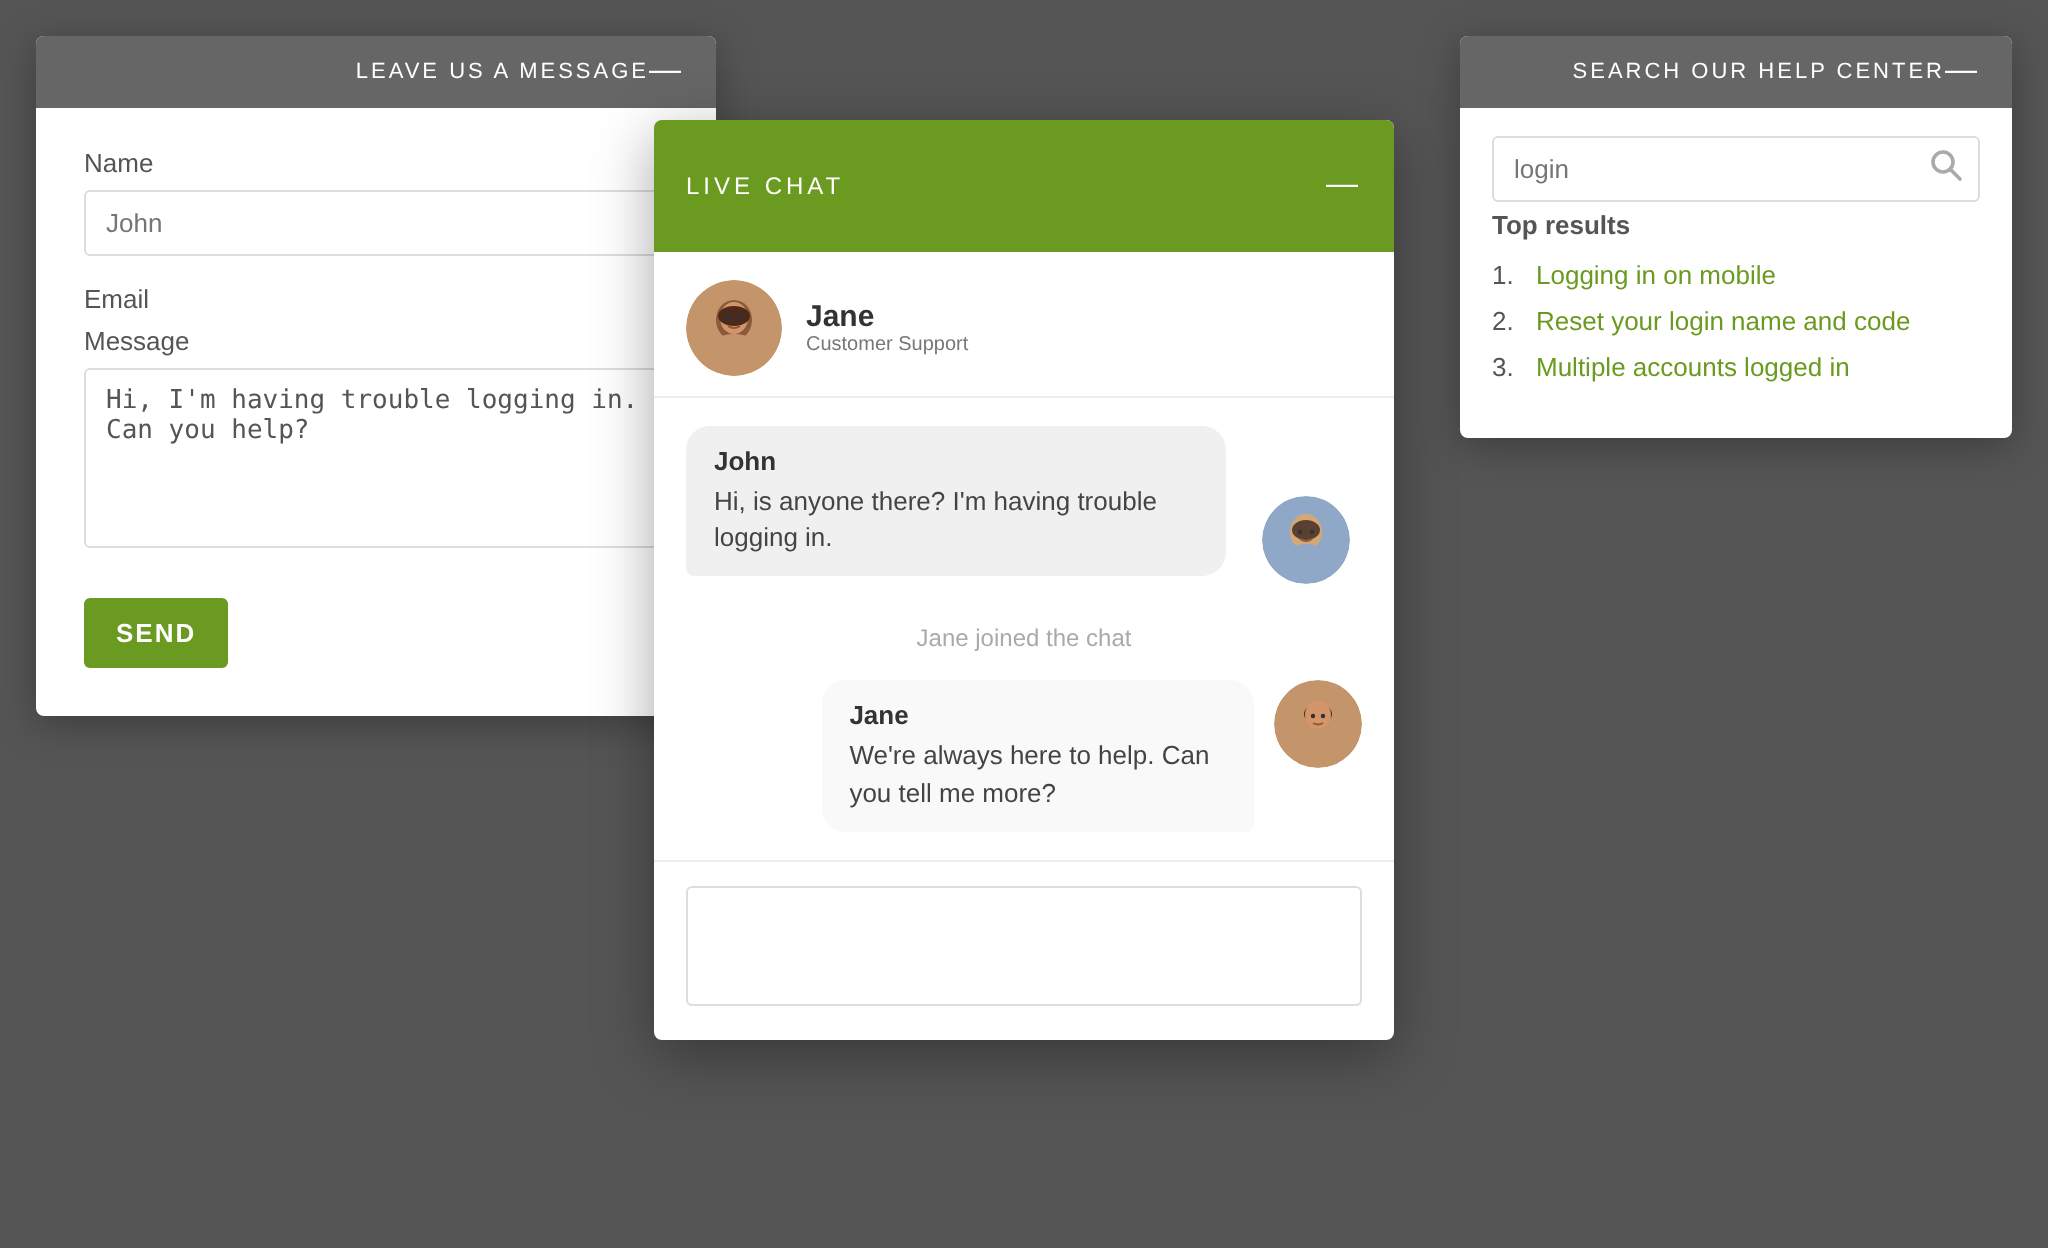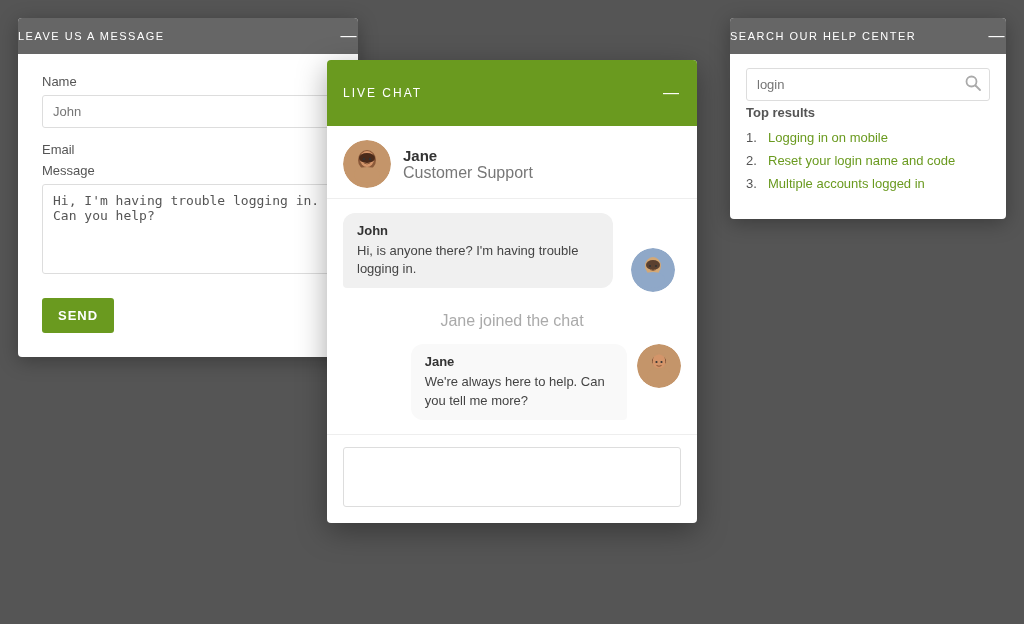--- a/index.html
+++ b/index.html
@@ -22,24 +22,24 @@
       border-radius: 4px;
       box-shadow: 0 4px 20px rgba(0,0,0,0.3);
       overflow: hidden;
     }
     .panel-header {
       background: #666;
       color: #fff;
       font-size: 11px;
       letter-spacing: 1.5px;
       text-transform: uppercase;
-      padding: 10px 0;
+      padding: 10px 16px;
       display: flex;
       align-items: center;
-      justify-content: space-between;
+      justify-content: flex-end;
     }
     .panel-header-minimize {
       color: #fff;
       font-size: 16px;
       line-height: 1;
       cursor: pointer;
     }
     .panel-body {
       padding: 20px 24px 24px;
     }
@@ -191,21 +191,21 @@
       border-radius: 50%;
       overflow: hidden;
       flex-shrink: 0;
     }
     .agent-name {
       font-size: 15px;
       font-weight: bold;
       color: #333;
     }
     .agent-role {
-      font-size: 16px;
+      font-size: 10px;
       color: #777;
     }
     .chat-messages {
       padding: 14px 16px;
       display: flex;
       flex-direction: column;
       gap: 10px;
       min-height: 200px;
     }
     .chat-bubble-left {
@@ -221,21 +221,21 @@
       color: #333;
       margin-bottom: 4px;
     }
     .bubble-text {
       font-size: 13px;
       color: #444;
       line-height: 1.4;
     }
     .chat-system-msg {
       text-align: center;
-      font-size: 16px;
+      font-size: 12px;
       color: #aaa;
       padding: 4px 0;
     }
     .chat-bubble-right {
       background: #f9f9f9;
       border-radius: 12px 12px 4px 12px;
       padding: 10px 14px;
       max-width: 80%;
       align-self: flex-end;
       position: relative;

